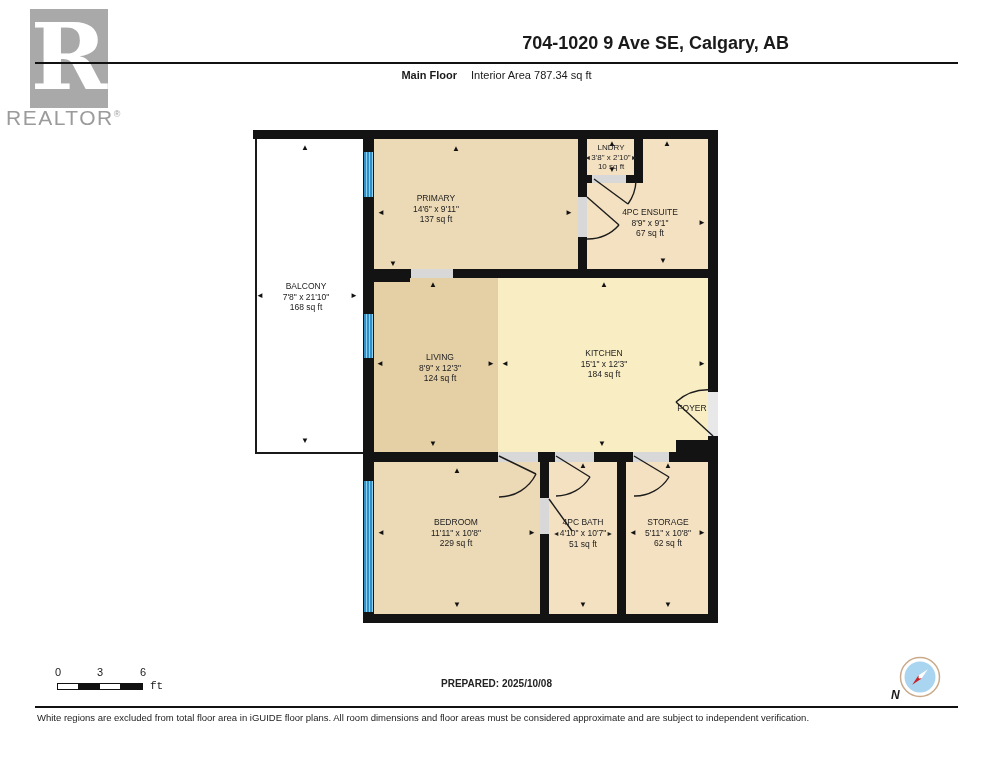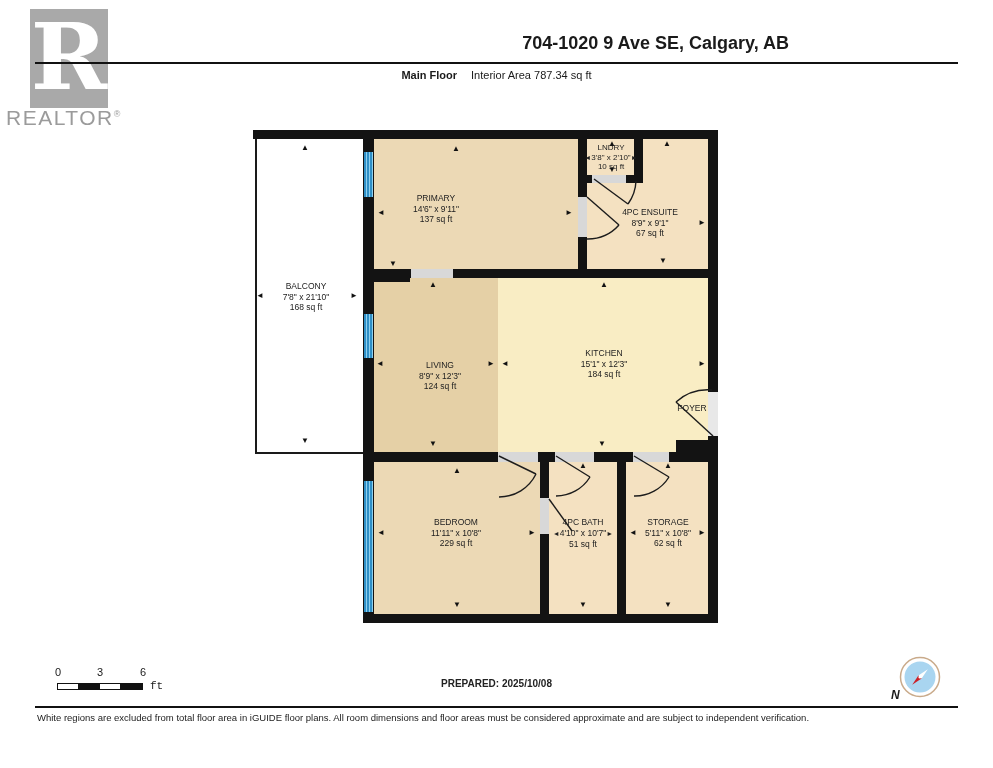--- a/index.html
+++ b/index.html
@@ -126,21 +126,21 @@
   <div class="room-label" style="left:611px;top:157px;font-size:8px;line-height:9.5px;">
     <div>LNDRY</div>
     <div><span style="font-size:7px;">◄</span><span>3'8" x 2'10"</span><span style="font-size:7px;">►</span></div>
     <div>10 sq ft</div>
   </div>
   <div class="room-label" style="left:650px;top:223px;">
     <div>4PC ENSUITE</div>
     <div>8'9" x 9'1"</div>
     <div>67 sq ft</div>
   </div>
-  <div class="room-label" style="left:440px;top:376px;">
+  <div class="room-label" style="left:440px;top:368px;">
     <div>LIVING</div>
     <div>8'9" x 12'3"</div>
     <div>124 sq ft</div>
   </div>
   <div class="room-label" style="left:604px;top:364px;">
     <div>KITCHEN</div>
     <div>15'1" x 12'3"</div>
     <div>184 sq ft</div>
   </div>
   <div class="room-label" style="left:692px;top:408px;">

